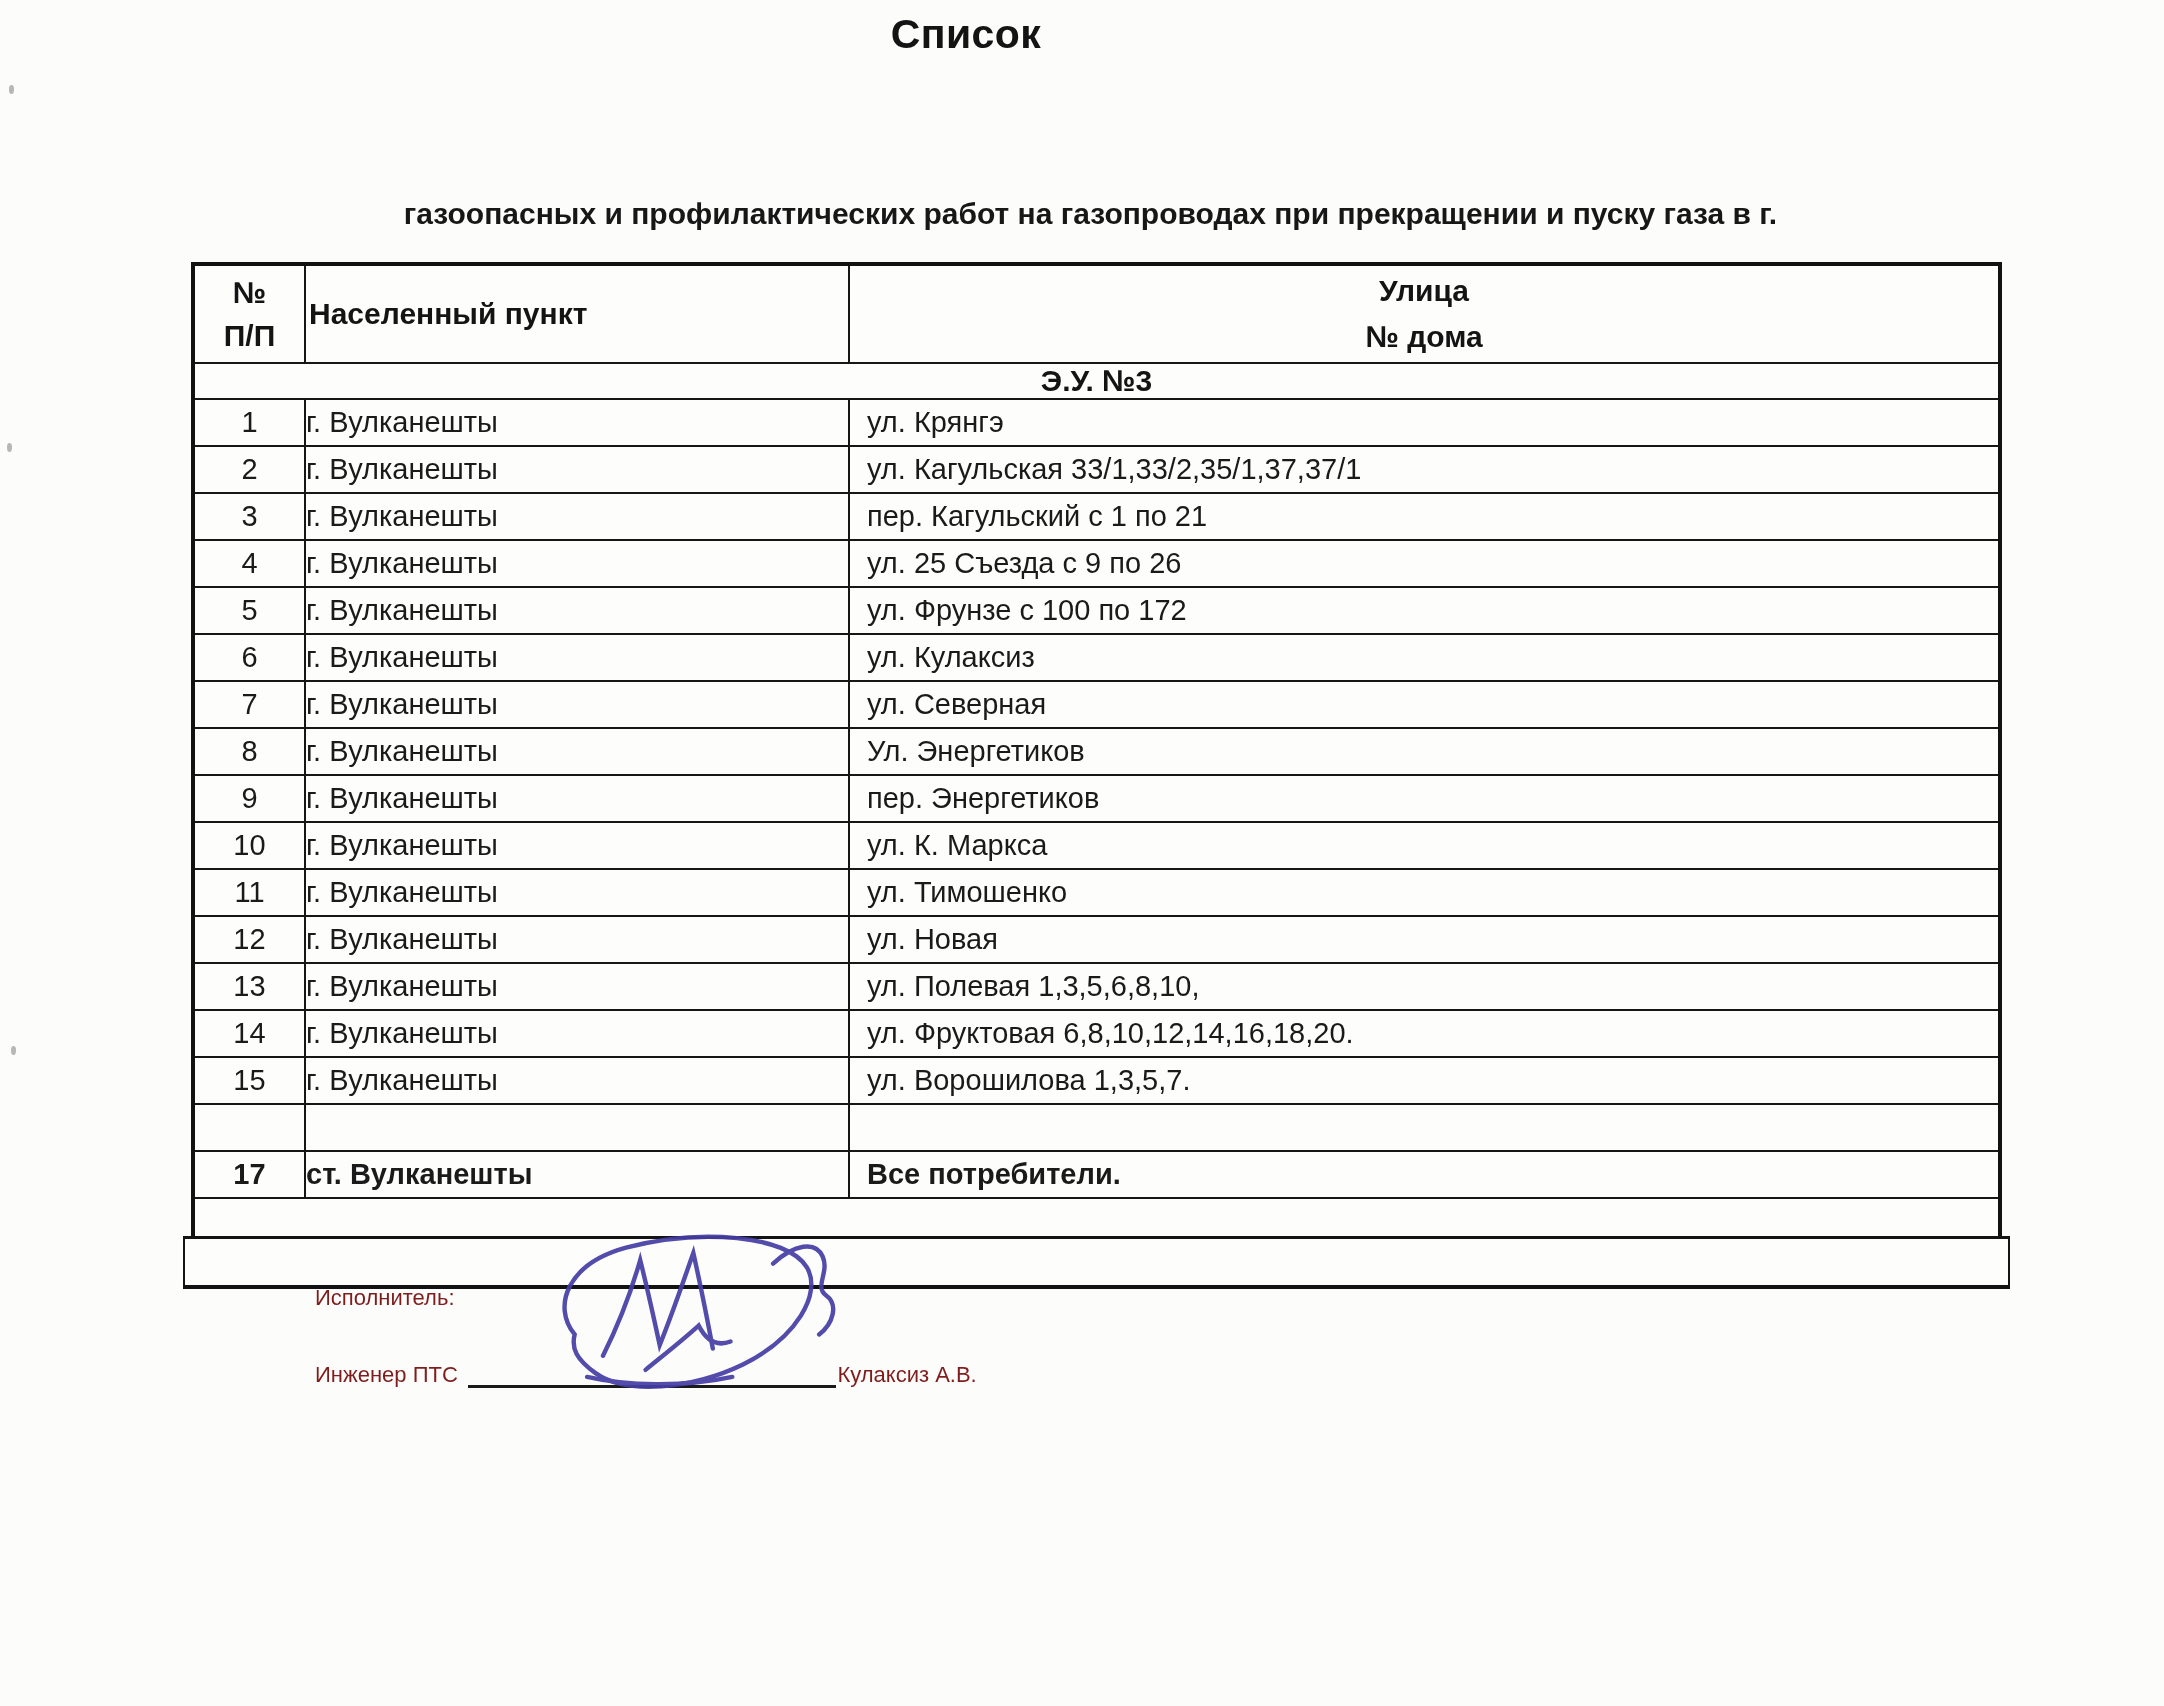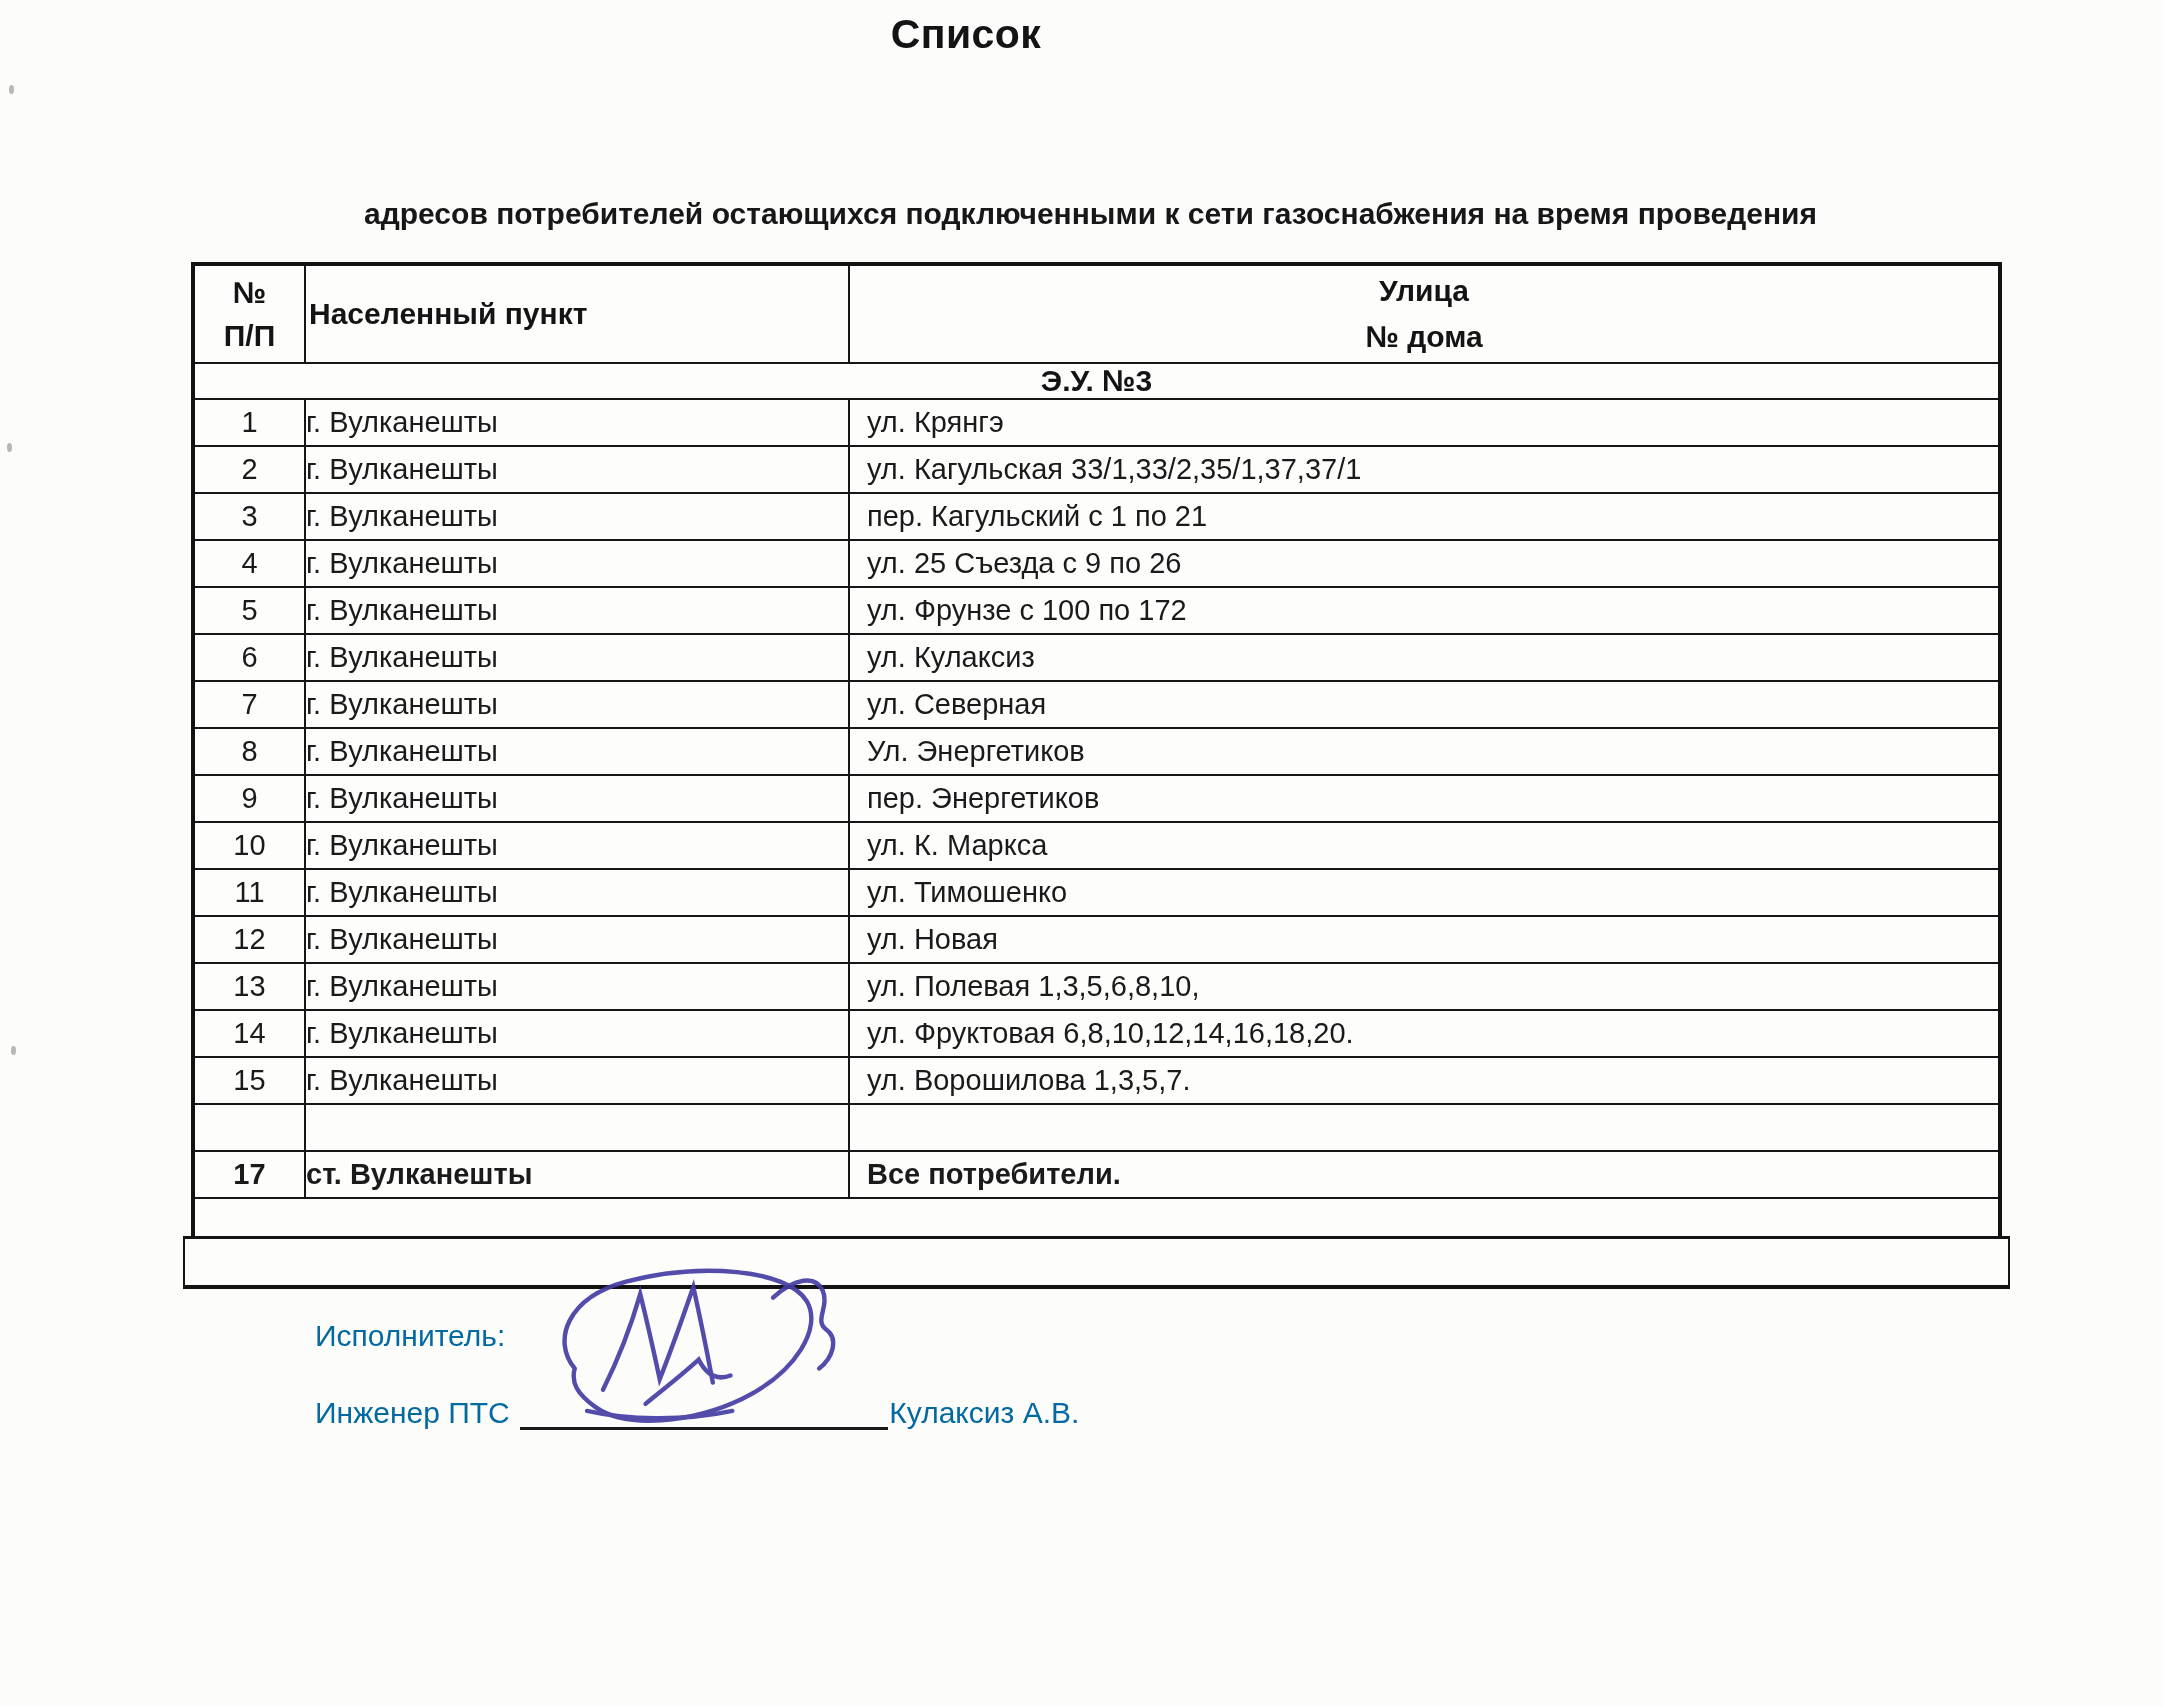--- a/index.html
+++ b/index.html
@@ -61,22 +61,22 @@
   .detached-row {
     position: absolute; left: 183px; top: 1236px;
     width: 1823px; height: 46px;
     border-top: 3.5px solid #141414;
     border-bottom: 4.4px solid #121212;
     border-left: 2.7px solid #141414;
     border-right: 2.7px solid #141414;
     background: #fdfdfc;
   }
   .footer-block {
-    position: absolute; left: 315px; top: 1319px; width: 1241px;
-    font-size: 30px; color: #0369a1;
+    position: absolute; left: 315px; top: 1285px; width: 1241px;
+    font-size: 22px; color: #7f1d1d;
   }
   .executor-label { display: block; margin-bottom: 39px; }
   .engineer-line { display: flex; align-items: flex-end; }
   .engineer-label { display: inline-block; }
   .signature-line {
     display: inline-block;
     width: 368px; height: 35px;
     border-bottom: 3.5px solid #1a1a1a;
     margin-left: 10.6px;
   }
@@ -91,21 +91,20 @@
   }
 </style>
 </head>
 <body>
 
 <div class="page">
 
   <div class="doc-title">Список</div>
 
   <div class="doc-subtitle">
-    <div>адресов потребителей остающихся подключенными к сети газоснабжения на время проведения</div>
     <div>газоопасных и профилактических работ на газопроводах при прекращении и пуску газа в г.</div>
     <div>Вулканешты в период  с 03.06.2025 г. по 06.06.2025 г.</div>
   </div>
 
   <table class="consumers">
     <colgroup>
       <col style="width:112px">
       <col style="width:544px">
       <col style="width:1151px">
     </colgroup>

